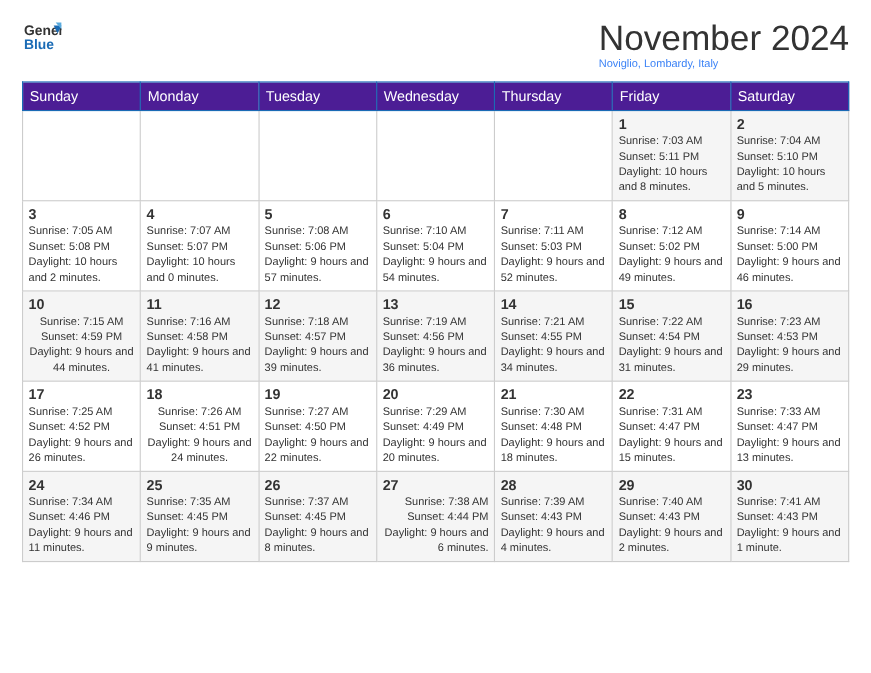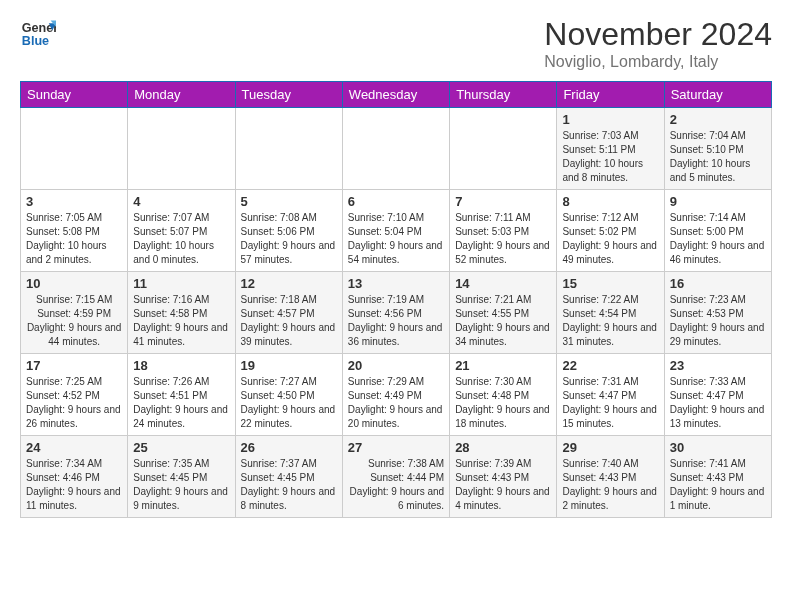--- a/index.html
+++ b/index.html
@@ -31,30 +31,30 @@
     }
     .title-area {
       text-align: left;
     }
     .month-title {
       font-size: 32px;
       font-weight: normal;
       color: #333;
     }
     .subtitle {
-      font-size: 16px;
-      color: #737373;
+      font-size: 10px;
+      color: #3b82f6;
     }
     table {
       width: 100%;
       border-collapse: collapse;
       table-layout: fixed;
     }
     thead th {
-      background-color: #a21caf;
+      background-color: #4c1d95;
       color: #fff;
       text-align: left;
       padding: 5px 6px;
       font-size: 13px;
       font-weight: normal;
       border: 1px solid #1a6bb5;
     }
     tbody td {
       vertical-align: top;
       padding: 4px 5px;
@@ -223,21 +223,21 @@
         </tr>
         <tr>
           <td>
             <span class="day-num">17</span>
             <div class="cell-info" style="white-space: pre-line;">Sunrise: 7:25 AM
 Sunset: 4:52 PM
 Daylight: 9 hours and 26 minutes.</div>
           </td>
           <td>
             <span class="day-num">18</span>
-            <div class="cell-info" style="white-space: pre-line;">Sunrise: 7:26 AM
+            <div class="cell-info" style="white-space: pre-line; text-align: center;">Sunrise: 7:26 AM
 Sunset: 4:51 PM
 Daylight: 9 hours and 24 minutes.</div>
           </td>
           <td>
             <span class="day-num">19</span>
             <div class="cell-info" style="white-space: pre-line;">Sunrise: 7:27 AM
 Sunset: 4:50 PM
 Daylight: 9 hours and 22 minutes.</div>
           </td>
           <td>

